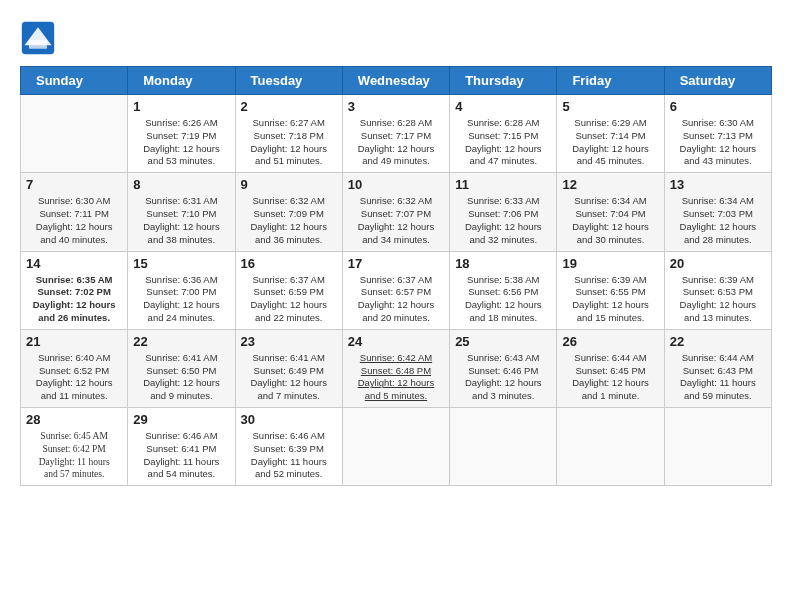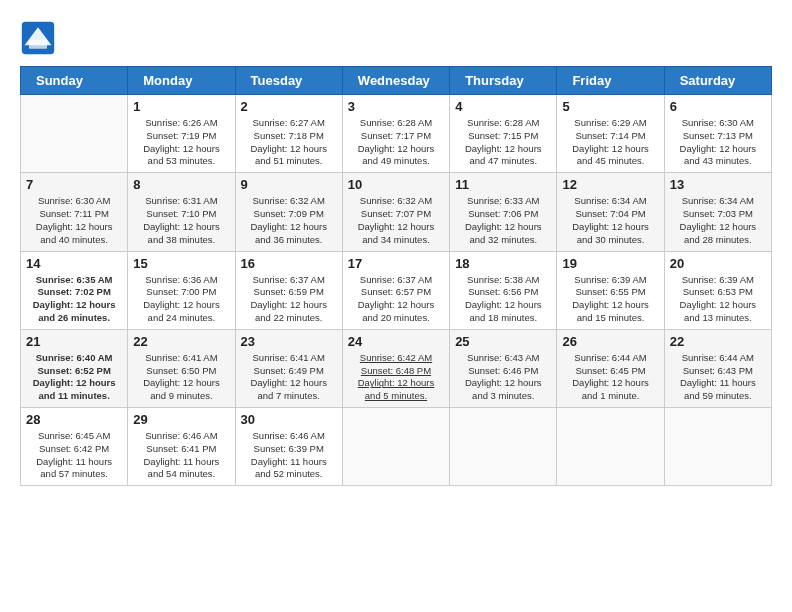--- a/index.html
+++ b/index.html
@@ -261,21 +261,21 @@
           <div class="day-num">20</div>
           <div class="day-info" style="white-space: pre-line;">Sunrise: 6:39 AM
 Sunset: 6:53 PM
 Daylight: 12 hours
 and 13 minutes.</div>
         </td>
       </tr>
       <tr class="row-alt">
         <td>
           <div class="day-num">21</div>
-          <div class="day-info" style="white-space: pre-line; font-weight: bold;">Sunrise: 6:40 AM
+          <div class="day-info" style="white-space: pre-line;">Sunrise: 6:40 AM
 Sunset: 6:52 PM
 Daylight: 12 hours
 and 11 minutes.</div>
         </td>
         <td>
           <div class="day-num">22</div>
           <div class="day-info" style="white-space: pre-line;">Sunrise: 6:41 AM
 Sunset: 6:50 PM
 Daylight: 12 hours
 and 9 minutes.</div>
@@ -312,21 +312,21 @@
           <div class="day-num">22</div>
           <div class="day-info" style="white-space: pre-line;">Sunrise: 6:44 AM
 Sunset: 6:43 PM
 Daylight: 11 hours
 and 59 minutes.</div>
         </td>
       </tr>
       <tr>
         <td>
           <div class="day-num">28</div>
-          <div class="day-info" style="white-space: pre-line;">Sunrise: 6:45 AM
+          <div class="day-info" style="white-space: pre-line; font-family: Liberation Serif, serif;">Sunrise: 6:45 AM
 Sunset: 6:42 PM
 Daylight: 11 hours
 and 57 minutes.</div>
         </td>
         <td>
           <div class="day-num">29</div>
           <div class="day-info" style="white-space: pre-line;">Sunrise: 6:46 AM
 Sunset: 6:41 PM
 Daylight: 11 hours
 and 54 minutes.</div>

